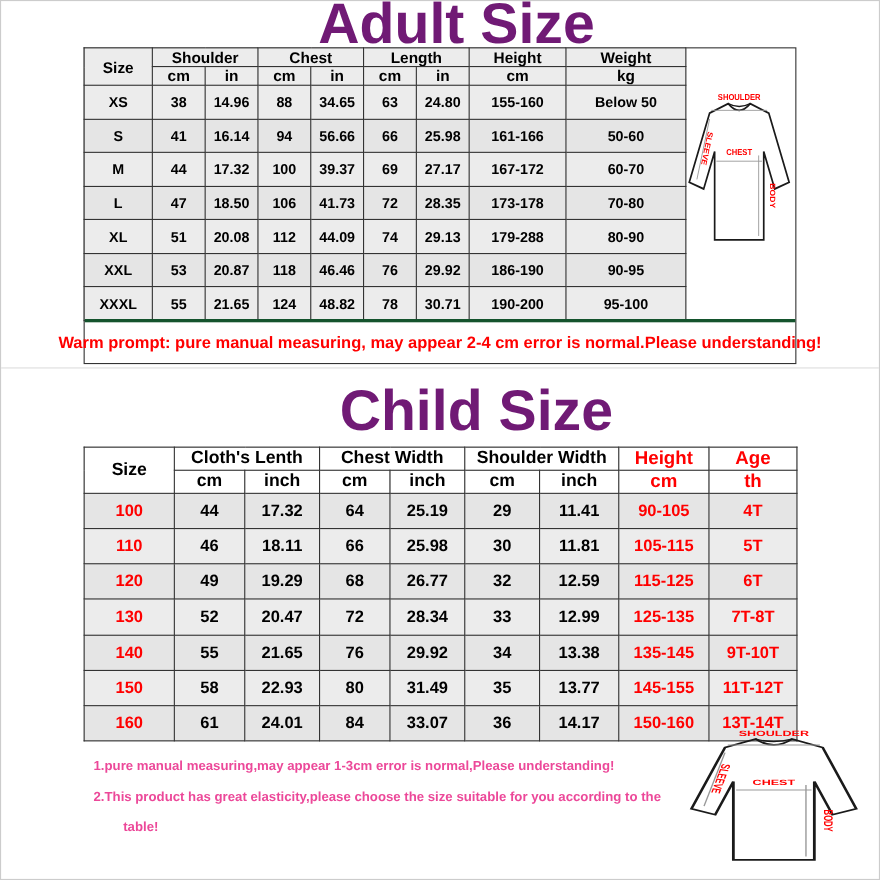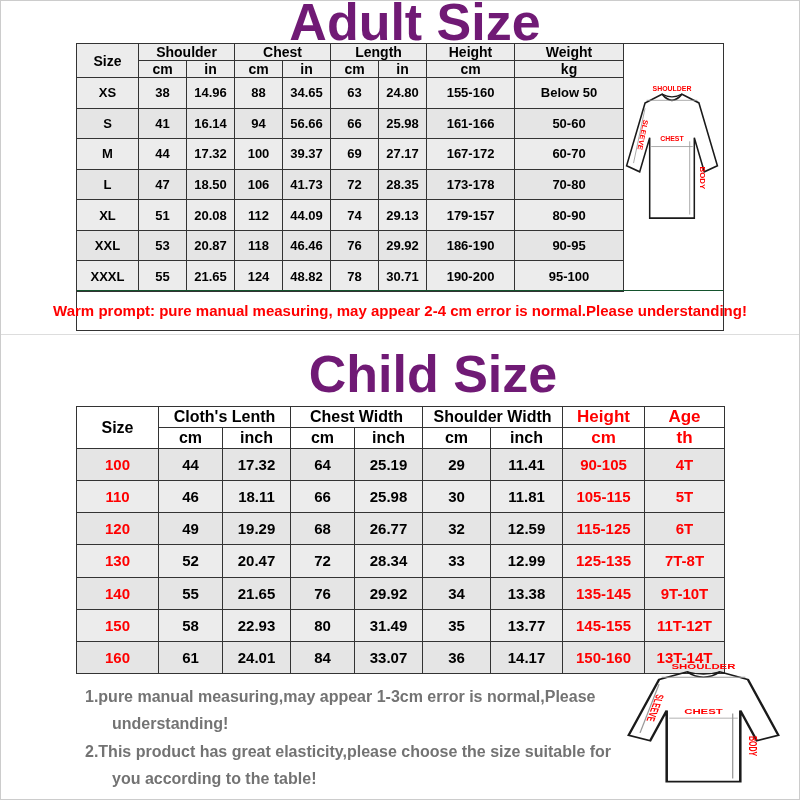--- a/index.html
+++ b/index.html
@@ -14,32 +14,32 @@
   
   .adult-box { position:absolute; left:75px; top:42px; width:648px; height:288px; border:1px solid #333; background:#fff; }
 
   table { border-collapse:collapse; table-layout:fixed; position:absolute; background:#e5e5e5; }
   th, td { border:1px solid #333; text-align:center; vertical-align:middle; font-weight:bold; color:#000; overflow:hidden; white-space:nowrap; }
 
   .adult-table { left:-1px; top:-1px; width:547px; height:249px; font-size:13px; }
   .adult-table th { font-size:14px; background:#ececec; }
   .adult-table tbody tr:nth-of-type(odd) td { background:#ececec; }
 
-  .warm-prompt { position:absolute; left:0; right:0; bottom:0; height:40px; border-top:1px solid #14532d;
+  .warm-prompt { position:absolute; left:0; right:0; bottom:0; height:40px; border-top:3px solid #14532d;
     display:flex; align-items:center; justify-content:center; color:#ff0000; font-weight:bold; font-size:15px; white-space:nowrap; }
 
   .adult-shirt { position:absolute; left:545px; top:38px; width:100px; height:150px; }
 
   .child-table { left:75px; top:405px; width:648px; height:268px; font-size:15px; }
   .child-table th { font-size:16px; background:#fff; }
   .child-table th.red-h { color:#ff0000; font-size:17px; }
   .child-table tbody tr:nth-of-type(even) td { background:#ececec; }
   .child-table td.c-red { color:#ff0000; }
 
-  .notes { position:absolute; left:84px; top:682px; width:550px; color:#737373; font-weight:bold; font-size:16px; line-height:27px; }
+  .notes { position:absolute; left:84px; top:682px; width:550px; color:#ec4899; font-weight:bold; font-size:12px; line-height:27px; }
   .note { padding-left:27px; text-indent:-27px; margin-bottom:1px; }
 
   .child-shirt { position:absolute; left:620px; top:660px; width:165px; height:133px; }
 
   svg.shirt { width:100%; height:100%; overflow:visible; }
   .slbl { fill:#ff0000; font-size:9px; font-weight:bold; font-family:"Liberation Sans", sans-serif; }
 </style>
 </head>
 <body>
 
@@ -132,21 +132,21 @@
           </tr>
 
           <tr>
             <td>XL</td>
             <td>51</td>
             <td>20.08</td>
             <td>112</td>
             <td>44.09</td>
             <td>74</td>
             <td>29.13</td>
-            <td>179-157</td>
+            <td>179-288</td>
             <td>80-90</td>
           </tr>
 
           <tr>
             <td>XXL</td>
             <td>53</td>
             <td>20.87</td>
             <td>118</td>
             <td>46.46</td>
             <td>76</td>

